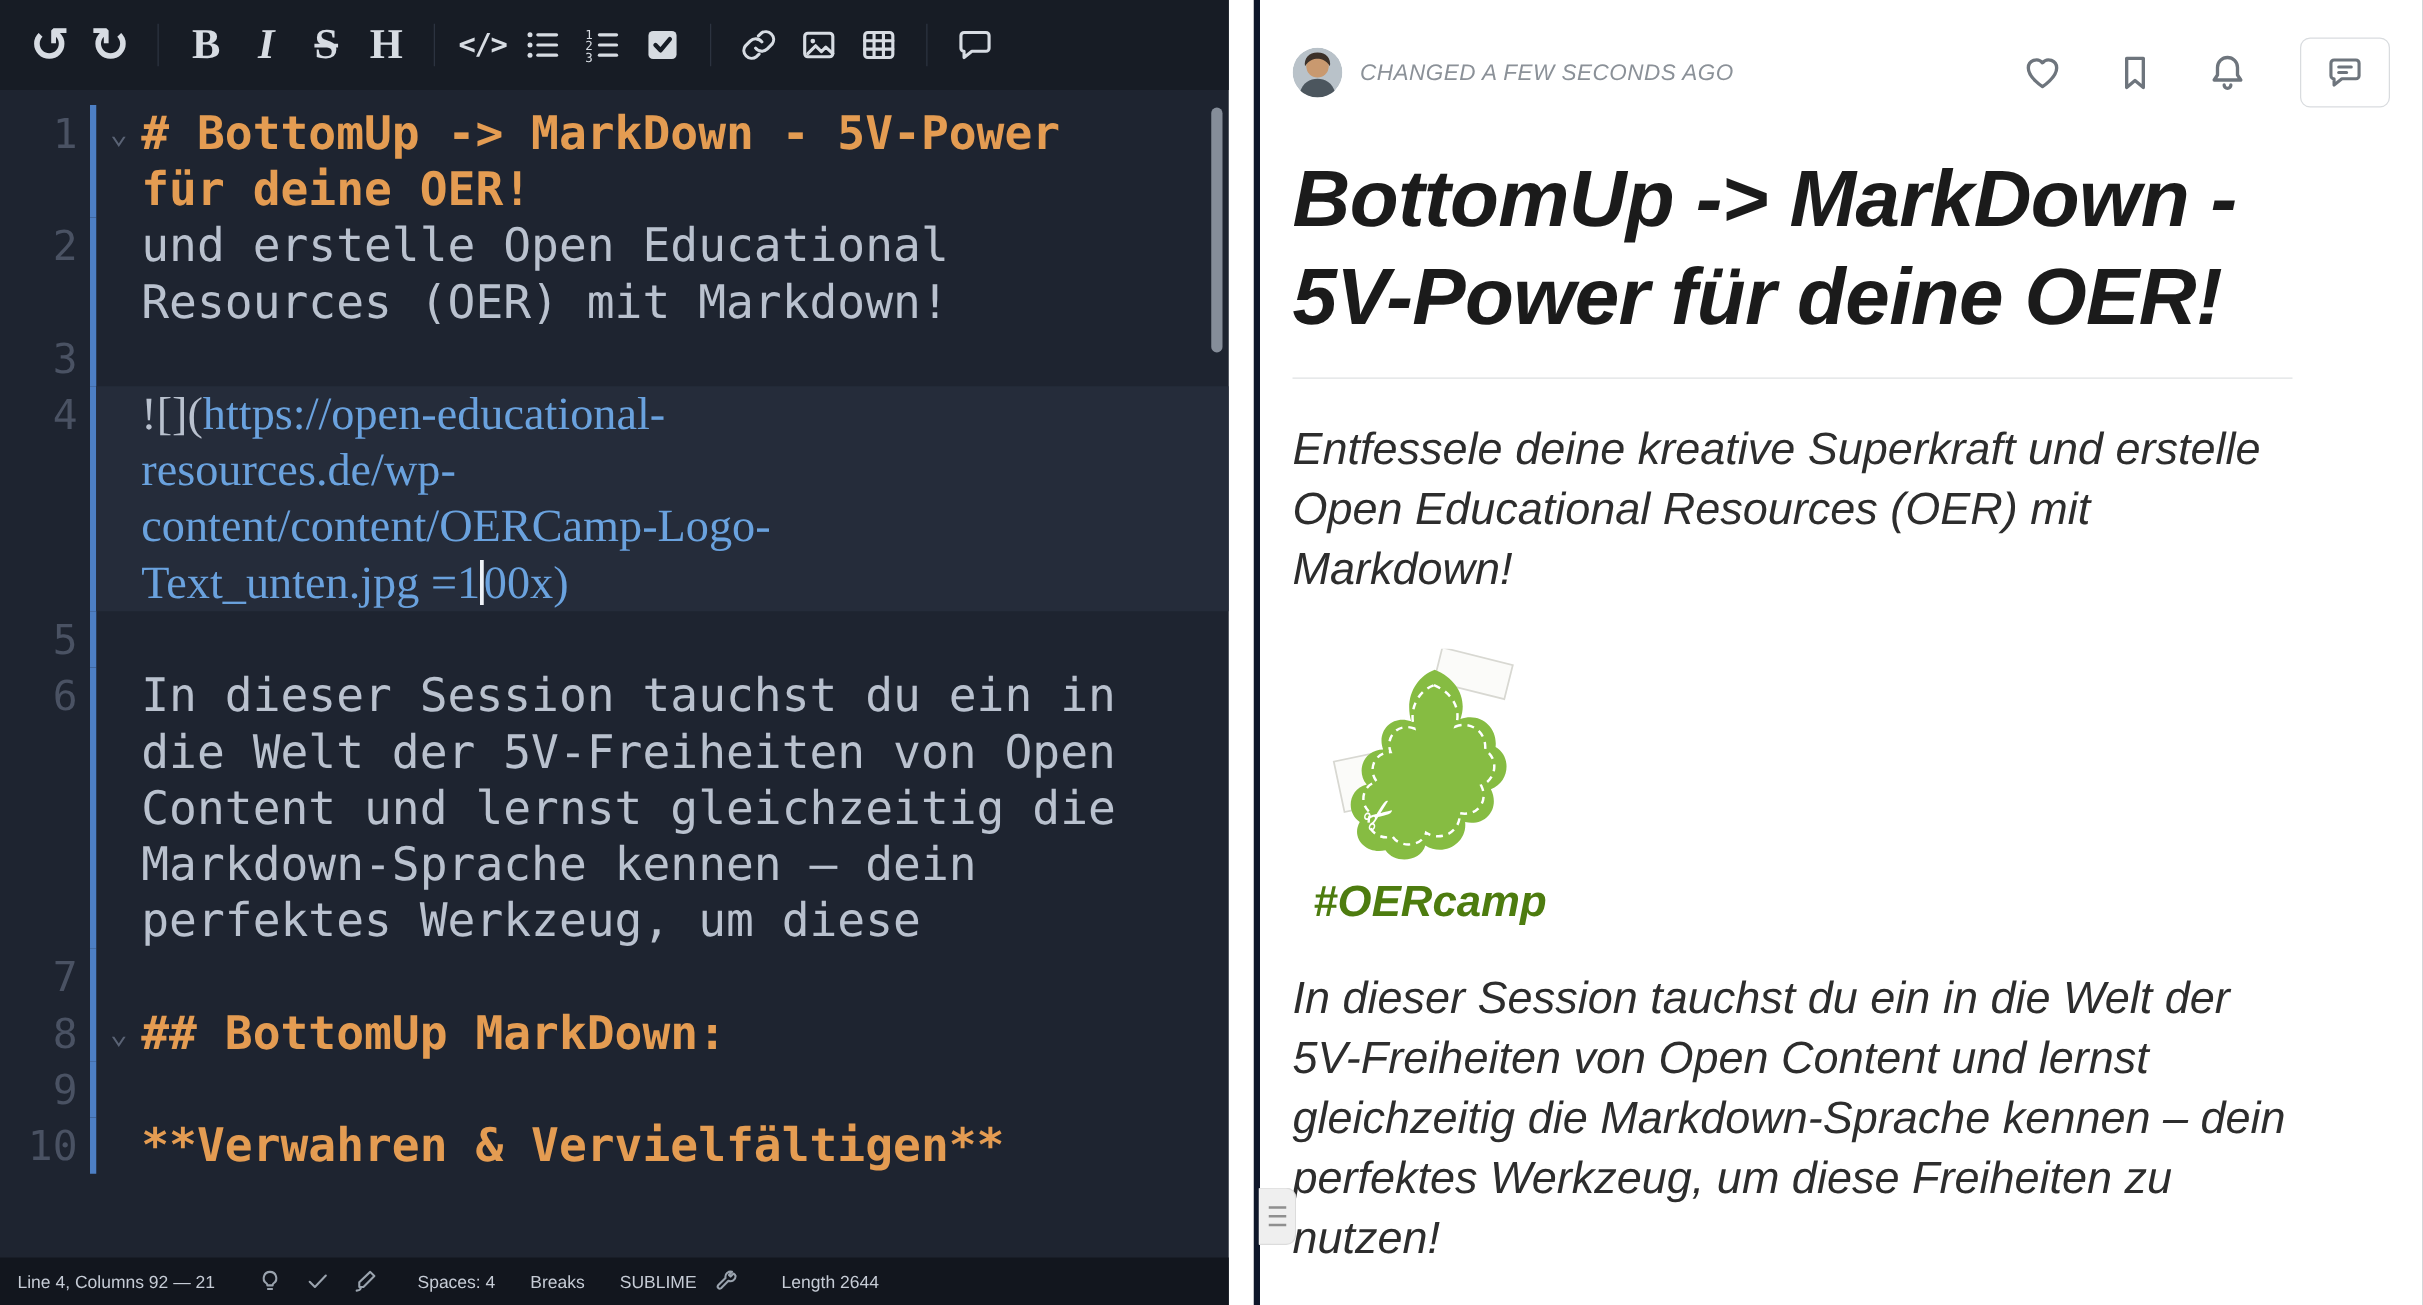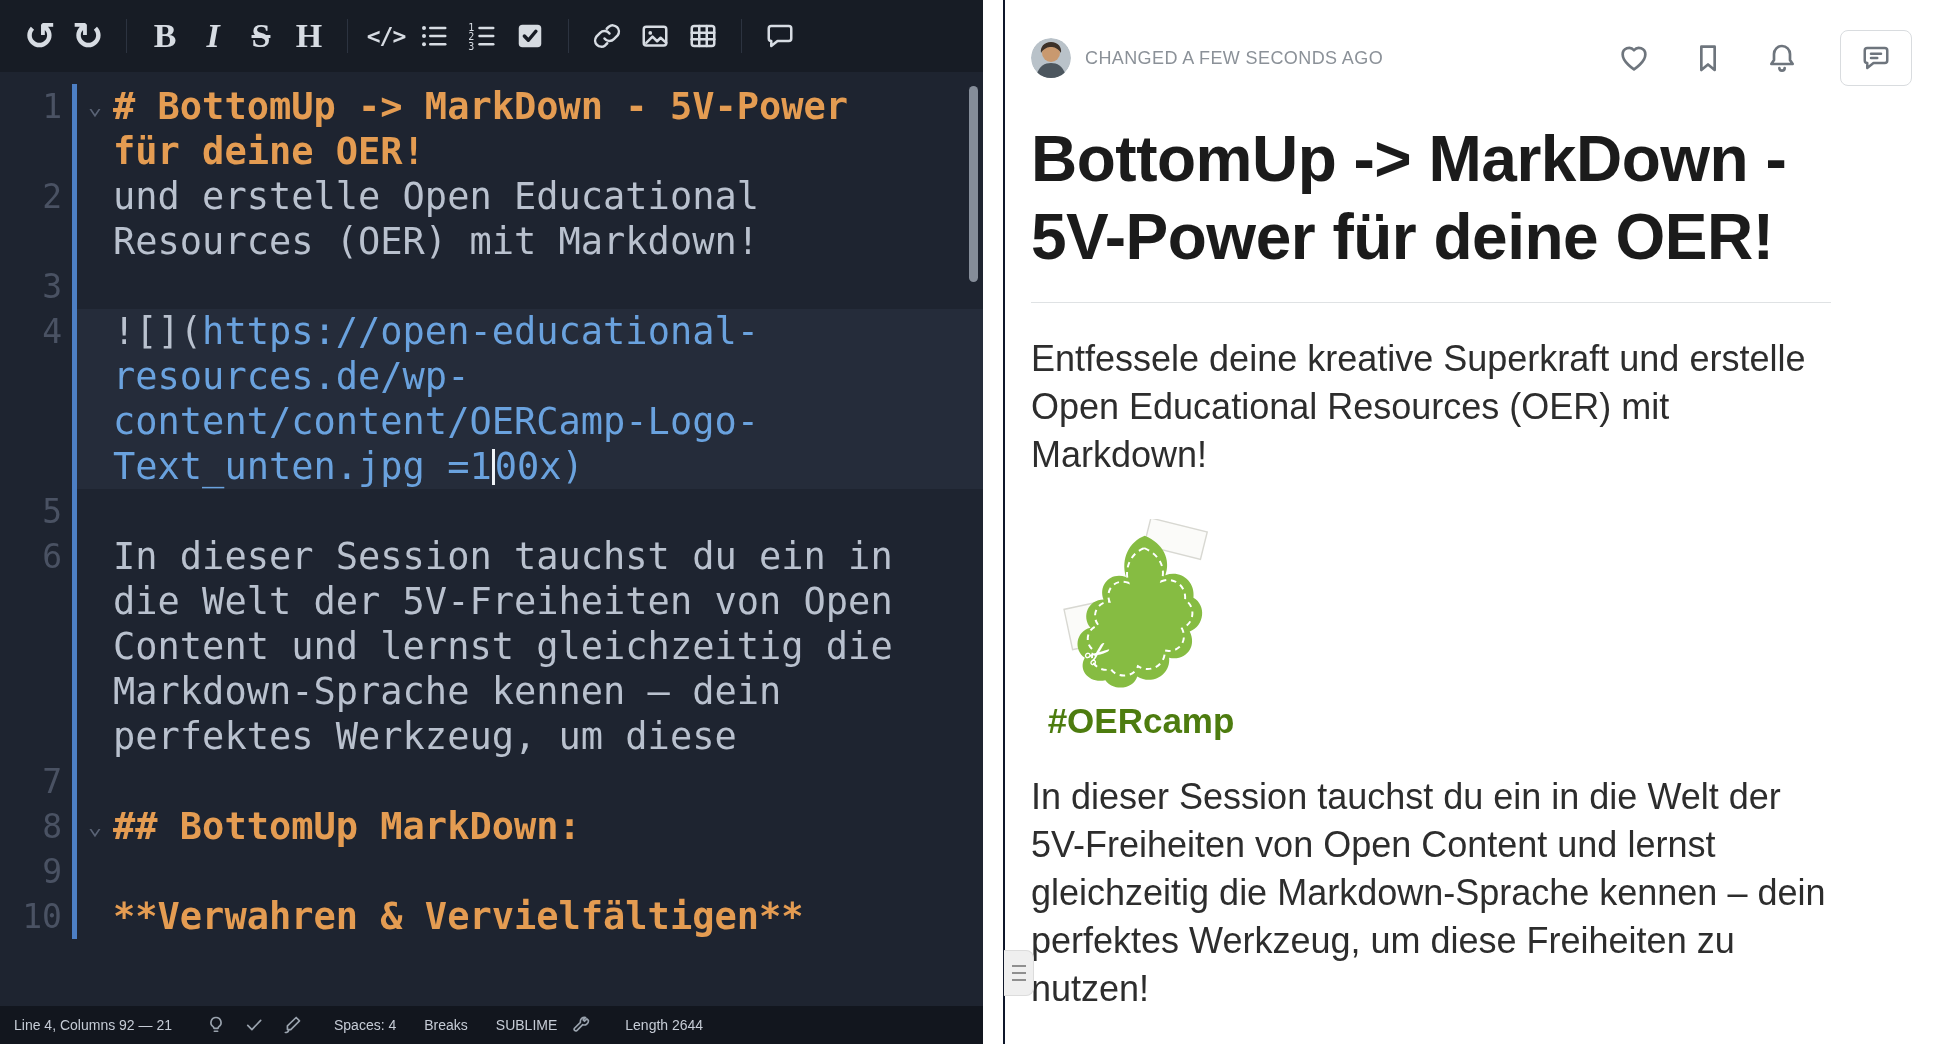--- a/index.html
+++ b/index.html
@@ -23,39 +23,39 @@
 
   .editor { flex:1; position:relative; overflow:hidden; padding-top:12px;
             font-family:"DejaVu Sans Mono", monospace; font-size:37px; line-height:45px; }
   .ed-line { display:flex; }
   .lnum-col { width:72px; flex:none; text-align:right; padding-right:10px; color:#4a5263; font-size:33px; }
   .abar { width:5px; flex:none; background:#4d7fc4; }
   .linebody { flex:1; display:flex; }
   .fold { width:36px; flex:none; color:#5a6375; font-size:24px; text-align:center; }
   .rows { flex:1; padding-right:30px; }
   .row { height:45px; white-space:pre; }
-  .ed-line.active .linebody { background:#252c3a; }
+  .ed-line.active .linebody { background:#252c3a;font-family:Liberation Serif, serif; }
   .seg-h { color:#e49c52; font-weight:700; }
   .seg-t { color:#b9c1ce; }
   .seg-l { color:#6aa2de; }
   .seg-cursor { display:inline-block; width:3px; height:36px; background:#eef2f7; vertical-align:-6px; }
   .sb-thumb { position:absolute; top:14px; right:5px; width:9px; height:196px; border-radius:5px;
               background:#98a0ab; opacity:.85; }
 
   .statusbar { height:38px; flex:none; background:#12161e; display:flex; align-items:center;
                padding:0 14px; color:#c6ccd6; font-size:14px; }
   .sb-pos { margin-right:34px; }
   .sb-ico { display:flex; align-items:center; margin-right:18px; cursor:pointer; }
   .sb-ico svg { width:20px; height:20px; stroke:#9aa3ae; fill:none; stroke-width:2; stroke-linecap:round; stroke-linejoin:round; }
   .sb-item { margin:0 14px; cursor:pointer; }
   .sb-len { margin-left:16px; }
 
   
-  .preview-pane { flex:1; margin-left:20px; border-left:2px solid #0f172a; position:relative;
-                  background:#fff; padding:30px 24px 0 26px; }
+  .preview-pane { flex:1; margin-left:20px; border-left:5px solid #0f172a; position:relative;
+                  background:#fff; padding:30px 24px 0 26px;font-style:italic; }
   .split-handle { position:absolute; left:-1px; top:950px; width:30px; height:46px; background:#efefef;
                   border:1px solid #dcdcdc; border-left:none; border-radius:0 8px 8px 0;
                   display:flex; flex-direction:column; justify-content:center; align-items:center; gap:5px;
                   cursor:col-resize; }
   .split-handle i { display:block; width:14px; height:2px; background:#8f8f8f; }
 
   .meta-row { display:flex; align-items:center; height:56px; }
   .avatar { width:40px; height:40px; border-radius:50%; overflow:hidden; flex:none; }
   .avatar svg { display:block; width:40px; height:40px; }
   .meta-text { margin-left:14px; color:#8b9198; font-size:18px; letter-spacing:.4px; }

